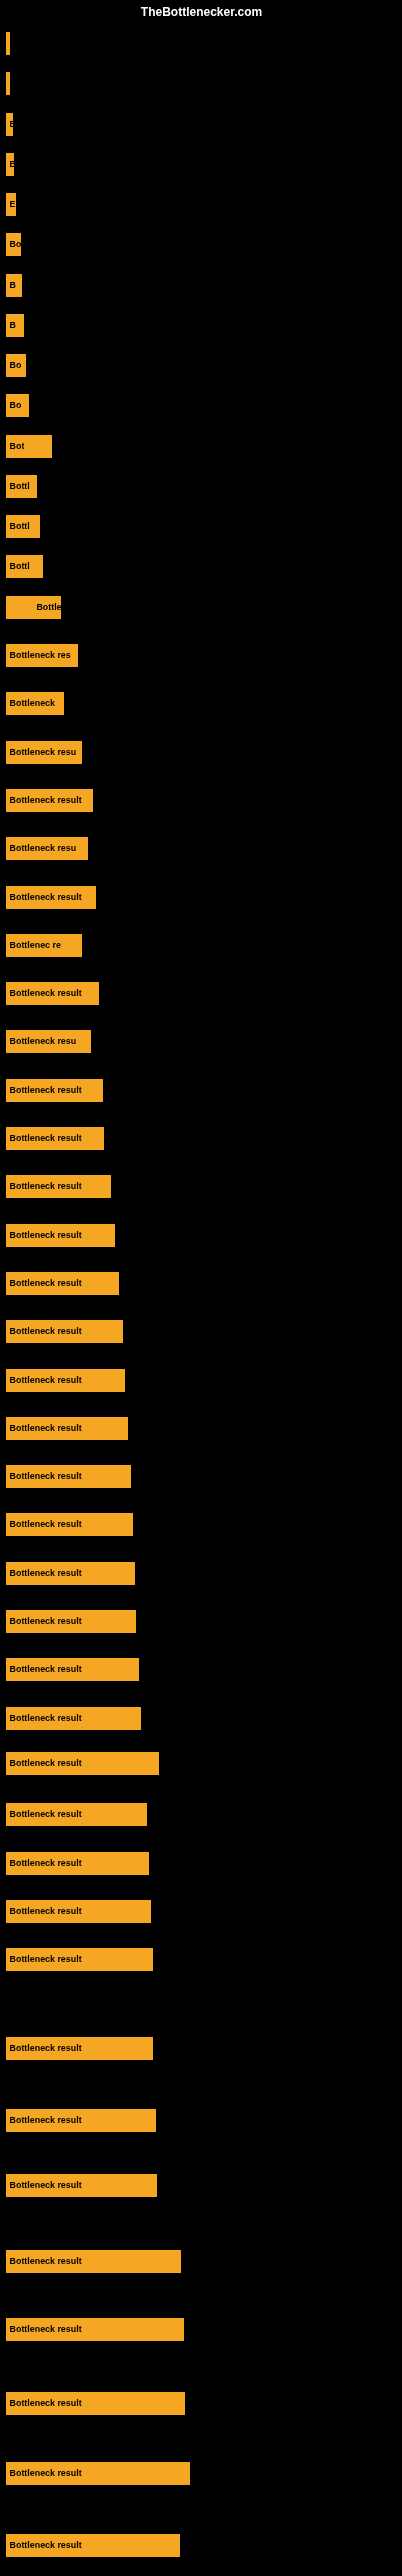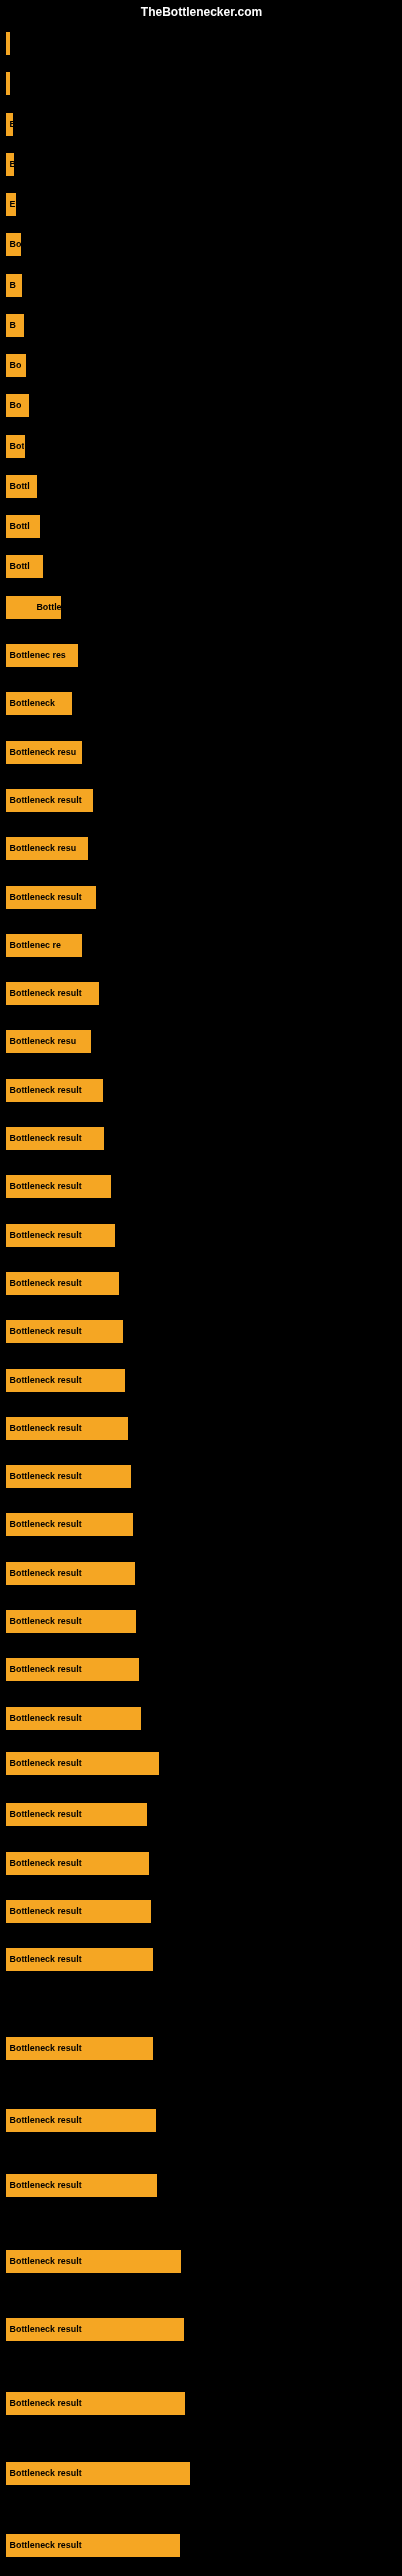--- a/index.html
+++ b/index.html
@@ -98,21 +98,21 @@
       <div class="bar" style="width: 20px;">
         <span class="bar-label">Bo</span>
       </div>
     </div>
     <div class="bar-container" style="top: 394px; width: 22.5px;">
       <div class="bar" style="width: 22.5px;">
         <span class="bar-label">Bo</span>
       </div>
     </div>
     <div class="bar-container" style="top: 435px; width: 26px;">
-      <div class="bar" style="width: 19px;">
+      <div class="bar" style="width: 46px;">
         <span class="bar-label">Bot</span>
       </div>
     </div>
     <div class="bar-container" style="top: 475px; width: 31px;">
       <div class="bar" style="width: 31px;">
         <span class="bar-label">Bottl</span>
       </div>
     </div>
     <div class="bar-container" style="top: 515px; width: 34px;">
       <div class="bar" style="width: 34px;">
@@ -124,25 +124,25 @@
         <span class="bar-label">Bottl</span>
       </div>
     </div>
     <div class="bar-container" style="top: 596px; width: 55px;">
       <div class="bar" style="width: 55px; padding-left: 30px;">
         <span class="bar-label">Bottlenec</span>
       </div>
     </div>
     <div class="bar-container" style="top: 644px; width: 72px;">
       <div class="bar" style="width: 72px;">
-        <span class="bar-label">Bottlenec res</span>
+        <span class="bar-label">Bottleneck res</span>
       </div>
     </div>
     <div class="bar-container" style="top: 692px; width: 66px;">
-      <div class="bar" style="width: 66px;">
+      <div class="bar" style="width: 58px;">
         <span class="bar-label">Bottleneck</span>
       </div>
     </div>
     <div class="bar-container" style="top: 741px; width: 76px;">
       <div class="bar" style="width: 76px;">
         <span class="bar-label">Bottleneck resu</span>
       </div>
     </div>
     <div class="bar-container" style="top: 789px; width: 87px;">
       <div class="bar" style="width: 87px;">

